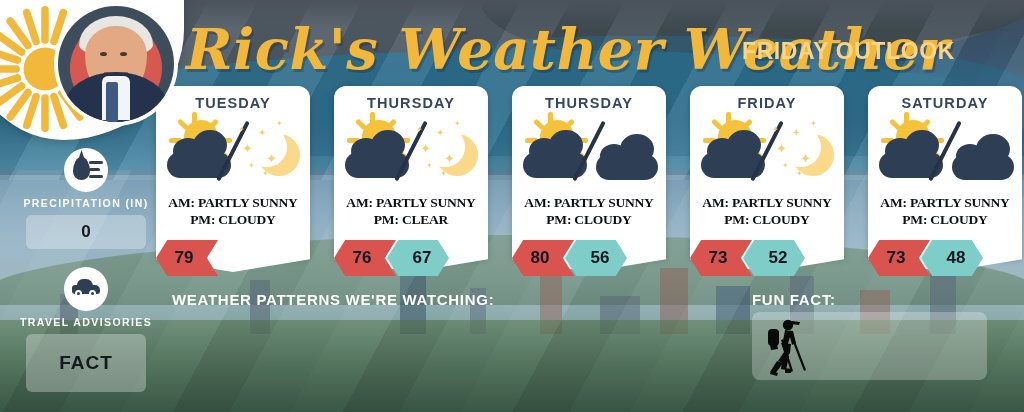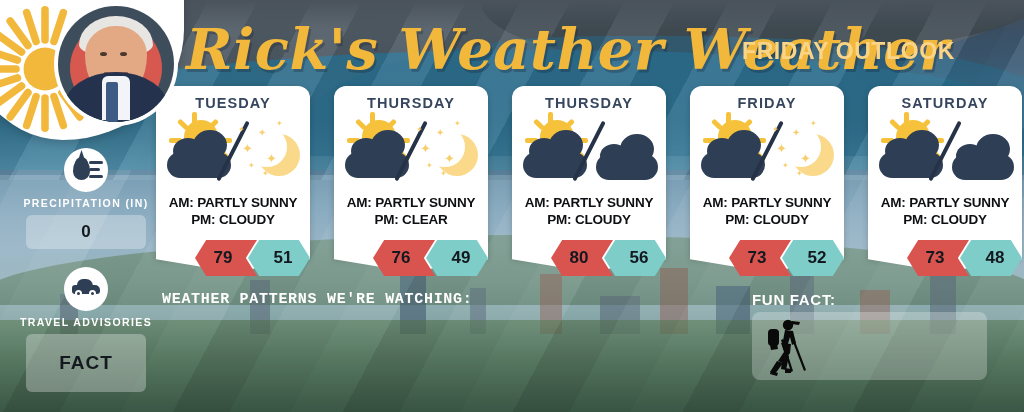--- a/index.html
+++ b/index.html
@@ -116,24 +116,24 @@
   .cl-b1 { left:8px; bottom:22px; width:30px; height:26px; border-radius:50%; }
   .cl-b2 { left:28px; bottom:26px; width:34px; height:30px; border-radius:50%; }
   .moon { position:absolute; right:4px; top:18px; width:42px; height:42px;
     border-radius:50%; background:#fbd98a; }
   .moon:after { content:""; position:absolute; left:-11px; top:-7px;
     width:40px; height:40px; border-radius:50%; background:#ffffff; }
   .star { position:absolute; color:#f7cf6e; font-size:10px; line-height:1; }
 
   .desc { position:absolute; left:3px; right:3px; top:108px; text-align:center;
     font-size:13.5px; font-weight:700; color:#0e0f12; line-height:1.28;
-    letter-spacing:-.2px; }
+    letter-spacing:-.2px;font-family:Liberation Serif, serif; }
 
   .temps { position:absolute; left:0; right:0; top:152px; height:40px;
-    display:flex; justify-content:flex-end; align-items:center; z-index:8; }
+    display:flex; justify-content:flex-start; align-items:center; z-index:8; }
   .thi, .tlo { height:36px; display:flex; align-items:center; justify-content:center;
     font-size:17px; font-weight:700; color:#14181f; }
   .thi { width:62px; background:#d9534f; margin-right:-9px;
     clip-path:polygon(18% 0,100% 0,82% 50%,100% 100%,18% 100%,0 50%); padding-right:6px; }
   .tlo { width:62px; background:#7ecdc9;
     clip-path:polygon(18% 0,82% 0,100% 50%,82% 100%,18% 100%,0 50%); padding-left:8px; }
 
   
   .side { position:absolute; left:10px; top:148px; width:152px; z-index:6; }
   .circ { width:44px; height:44px; border-radius:50%; background:#ffffff;
@@ -157,21 +157,21 @@
     letter-spacing:1.4px; margin:5px 0 6px; }
   .side-box { width:120px; height:34px; margin:0 auto; border-radius:6px;
     background:rgba(255,255,255,.30); display:flex; align-items:center;
     justify-content:center; font-size:17px; font-weight:700; color:#14181f; }
   .side-box.tall { height:58px; font-size:19px; letter-spacing:1px; }
   .side-gap { height:18px; }
 
   
   .bot-lbl { position:absolute; font-size:15px; font-weight:700; color:#ffffff;
     letter-spacing:.7px; z-index:6; }
-  .patt-lbl { left:162px; top:291px;font-family:Liberation Mono, monospace; }
+  .patt-lbl { left:172px; top:291px; }
   .fun-lbl { left:752px; top:291px; }
   .patt-box { position:absolute; left:158px; top:312px; width:530px; height:68px;
     background:rgba(255,255,255,.26); border-radius:8px; z-index:6;
     display:flex; align-items:center; justify-content:center; text-align:center;
     font-size:15px; font-weight:700; color:#14181f; line-height:1.32; padding:0 14px; }
   .fun-box { position:absolute; left:752px; top:312px; width:235px; height:68px;
     background:rgba(255,255,255,.26); border-radius:8px; z-index:6;
     display:flex; align-items:center; }
   .hiker { width:54px; height:60px; position:relative; margin-left:6px; flex:none; }
   .fun-txt { font-size:19px; font-weight:700; color:#14181f; letter-spacing:.4px; }
@@ -282,21 +282,20 @@
           <span class="star" style="left:2px;top:10px;font-size:8px;">✦</span>
           <span class="star" style="left:26px;top:54px;font-size:8px;">✦</span>
         </div>
       </div>
       <div class="desc">
         <div>AM: PARTLY SUNNY</div>
         <div>PM: CLOUDY</div>
       </div>
       <div class="temps">
         <div class="thi">79</div>
-        <div class="tlo">51</div>
       </div>
     </div>
 
     <div class="card">
       <div class="card-body"></div>
       <div class="card-tip">
           <i></i>
         </div>
       <div class="day">THURSDAY</div>
       <div class="ico">
@@ -323,21 +322,21 @@
           <span class="star" style="left:2px;top:10px;font-size:8px;">✦</span>
           <span class="star" style="left:26px;top:54px;font-size:8px;">✦</span>
         </div>
       </div>
       <div class="desc">
         <div>AM: PARTLY SUNNY</div>
         <div>PM: CLEAR</div>
       </div>
       <div class="temps">
         <div class="thi">76</div>
-        <div class="tlo">49</div>
+        <div class="tlo">67</div>
       </div>
     </div>
 
     <div class="card">
       <div class="card-body"></div>
       <div class="card-tip">
           <i></i>
         </div>
       <div class="day">THURSDAY</div>
       <div class="ico">

